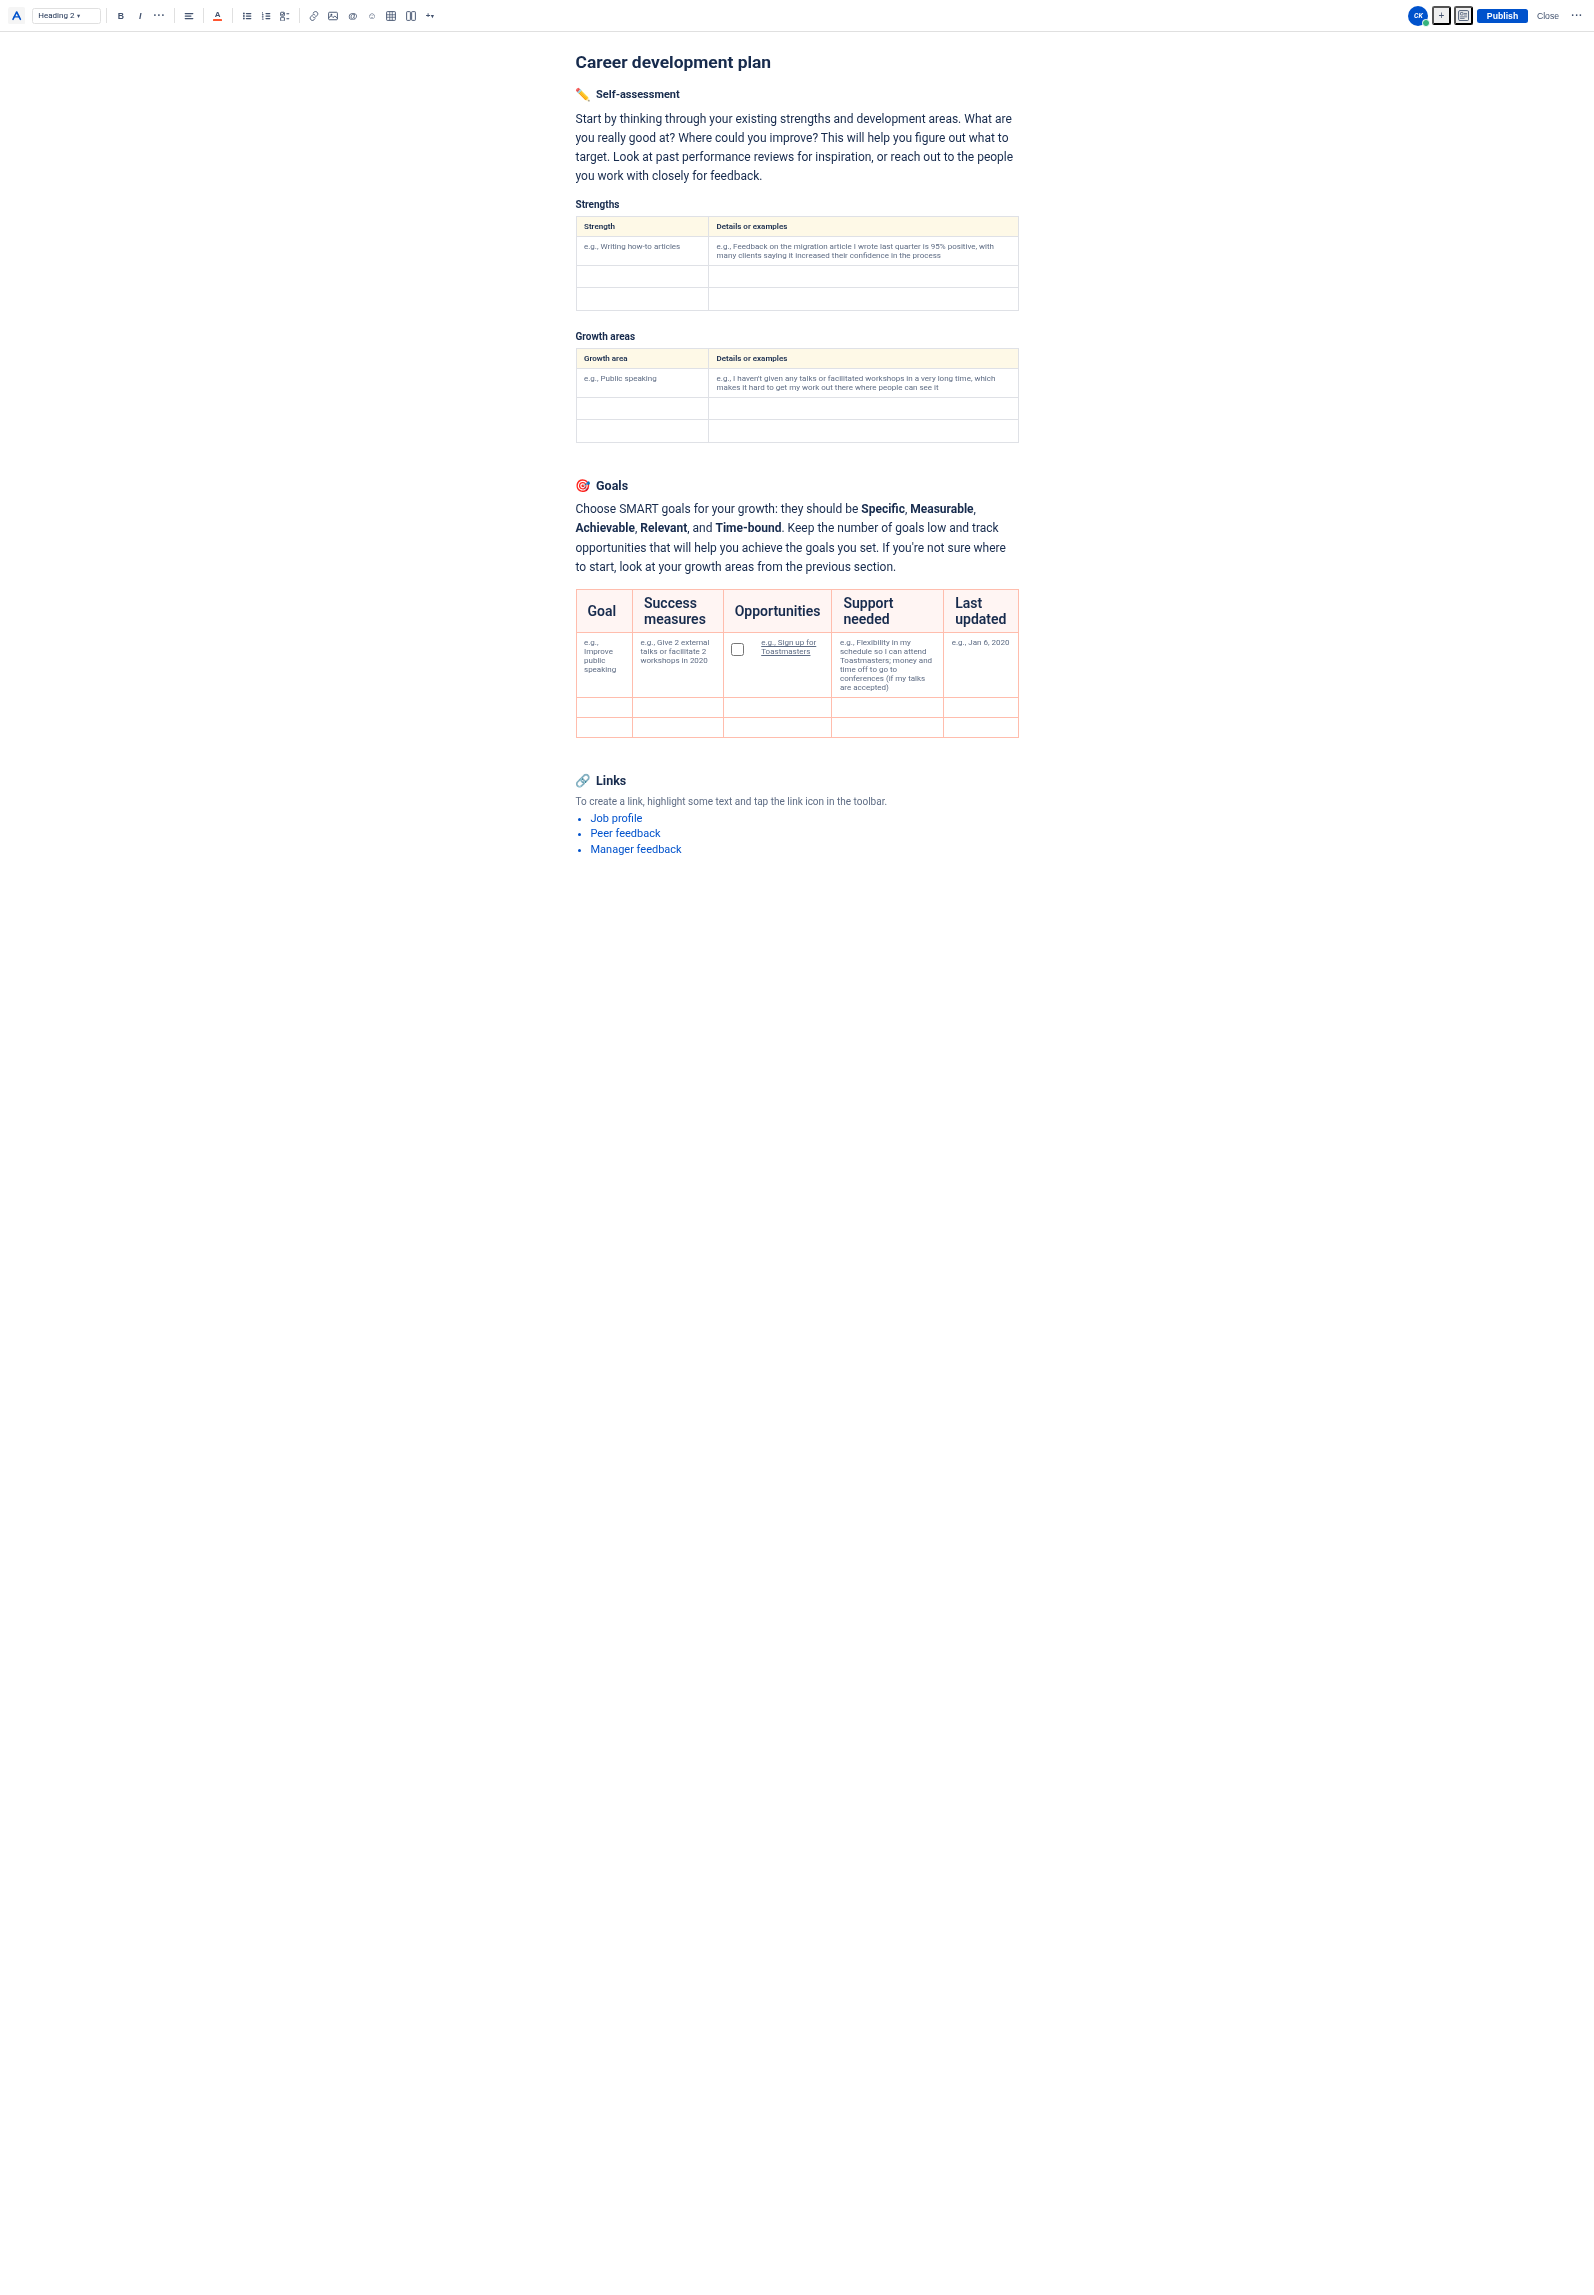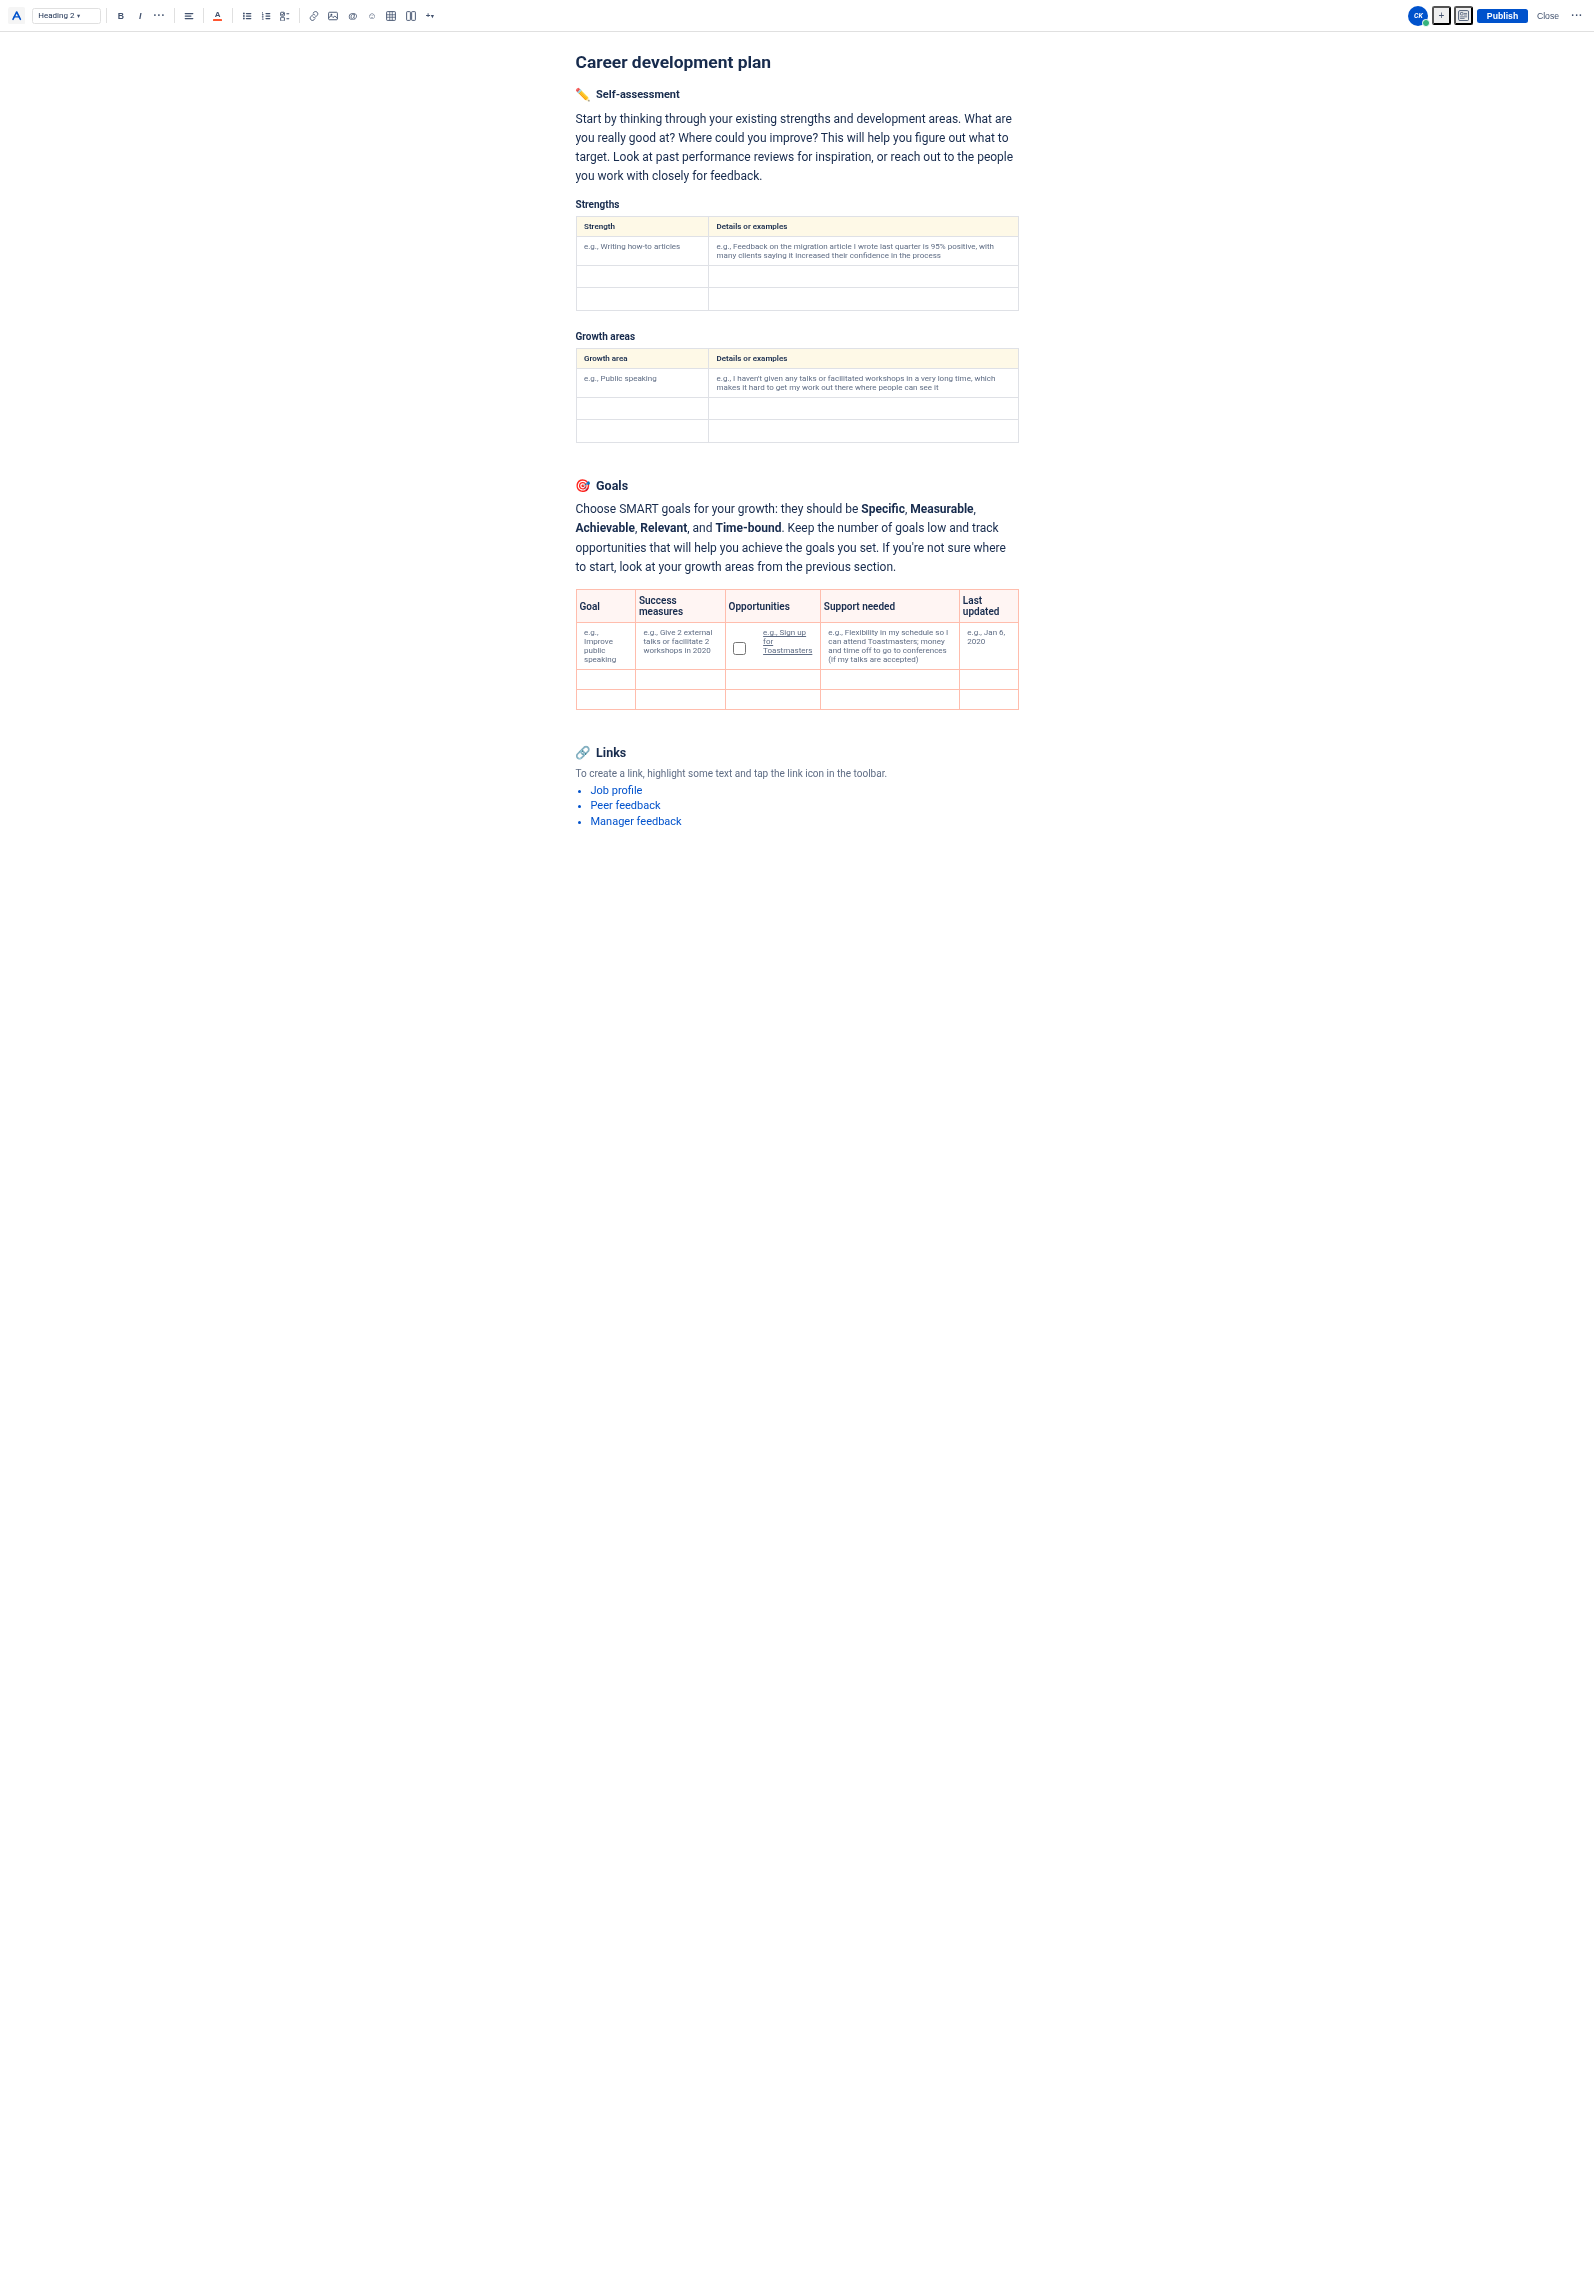--- a/index.html
+++ b/index.html
@@ -185,22 +185,22 @@
     
     .goals-table {
       width: 100%;
       border-collapse: collapse;
       margin-bottom: 20px;
       border: 0.6px solid #ffbdad;
     }
     .goals-table th {
       background: #fff5f3;
       text-align: left;
-      padding: 5px 3px;
-      font-size: 10px;
+      padding: 5px 11px;
+      font-size: 14px;
       font-weight: 600;
       color: #172b4d;
       border: 0.6px solid #ffbdad;
     }
     .goals-table td {
       padding: 5px 7.5px;
       font-size: 8px;
       color: #5e6c84;
       border: 0.6px solid #ffbdad;
       vertical-align: top;

